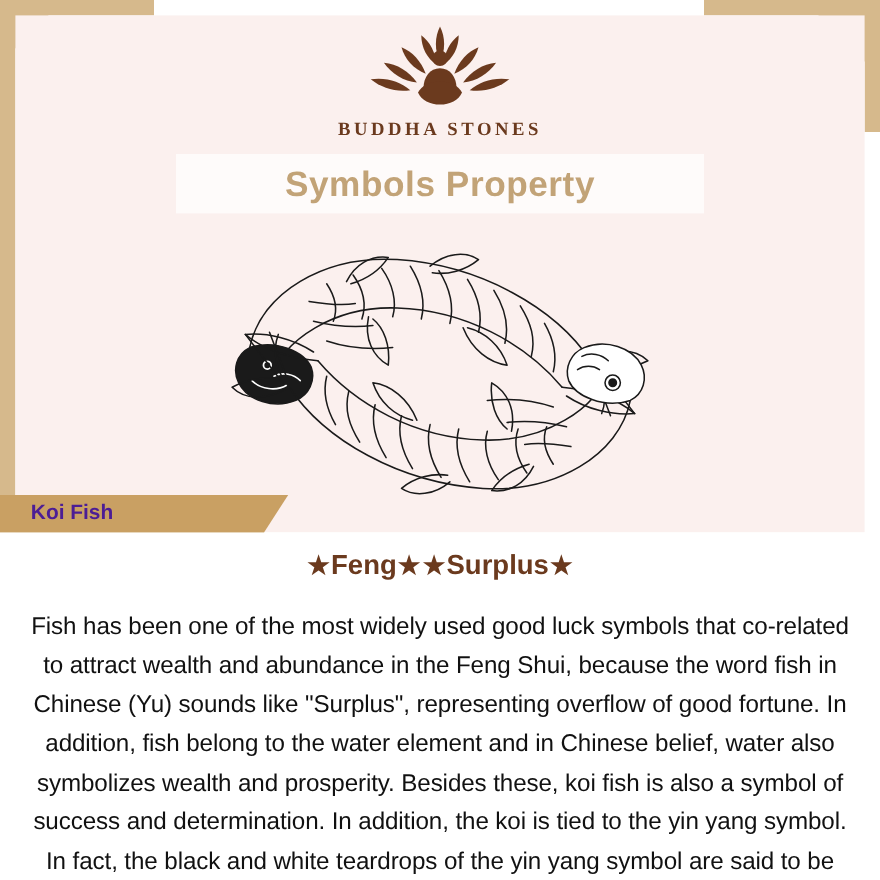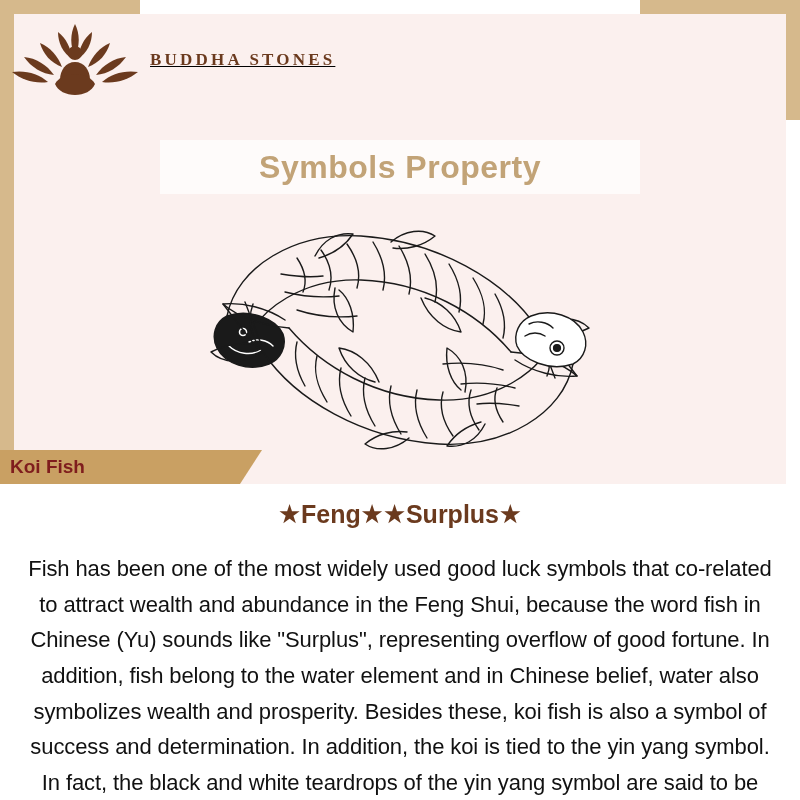--- a/index.html
+++ b/index.html
@@ -85,24 +85,23 @@
     overflow: hidden;
   }
 
   
   .logo-wrap {
     position: absolute;
     left: 0;
     right: 0;
     top: 12px;
     display: flex;
-    flex-direction: row;
+    flex-direction: column;
     align-items: center;
     z-index: 6;
-    text-decoration: underline;
   }
   .logo-mark {
     width: 150px;
     height: 92px;
   }
   .brand-name {
     margin-top: 4px;
     font-size: 17px;
     letter-spacing: 3.2px;
     color: #6b3a1e;
@@ -157,24 +156,24 @@
     content: "";
     position: absolute;
     right: -22px;
     top: 0;
     width: 0;
     height: 0;
     border-top: 34px solid #c9a063;
     border-right: 22px solid transparent;
   }
   .label-text {
-    color: #7f1d1d;
+    color: #4c1d95;
     font-size: 19px;
     font-weight: bold;
-    padding-left: 10px;
+    padding-left: 28px;
   }
 
   
   .content {
     position: absolute;
     left: 0;
     top: 484px;
     width: 800px;
     bottom: 0;
     background: #ffffff;

